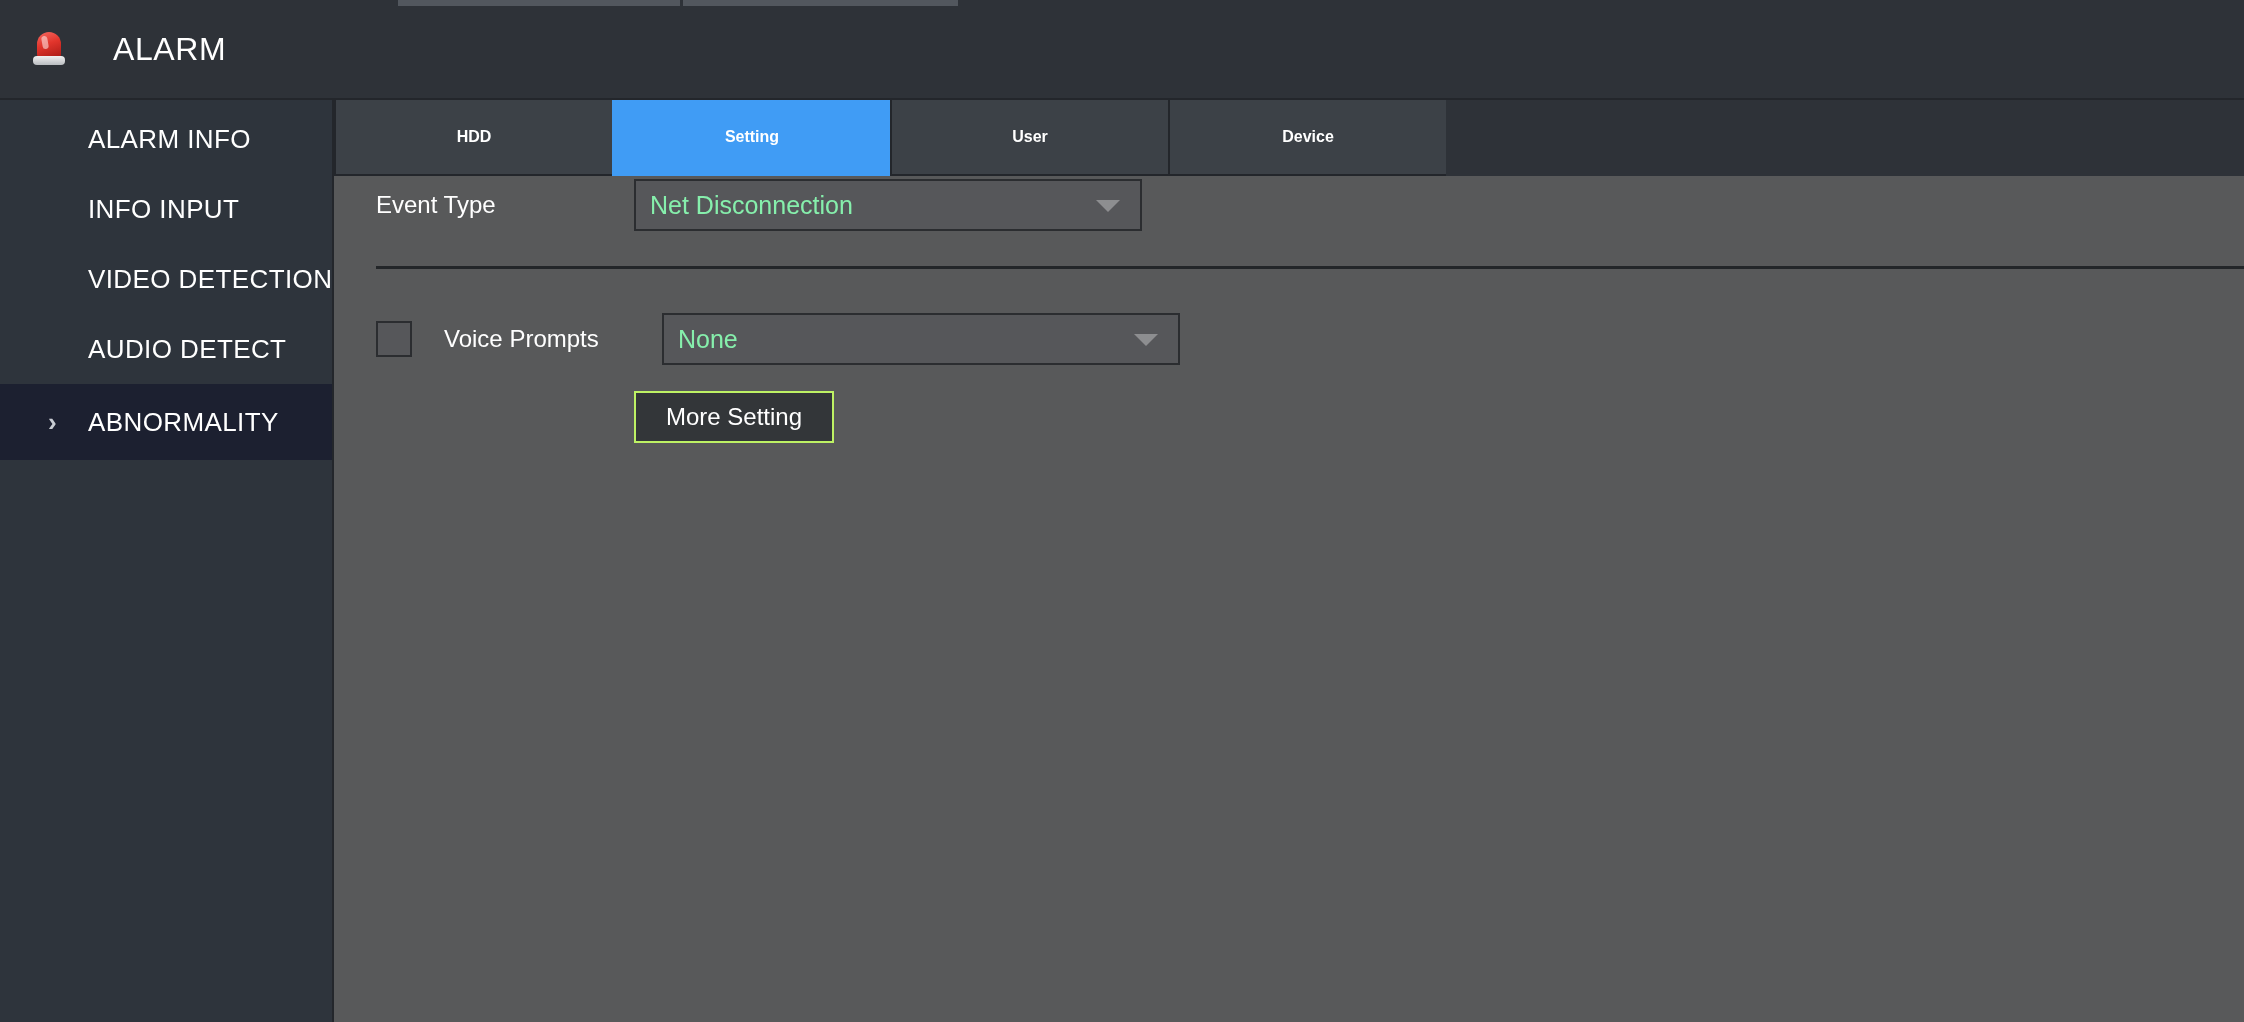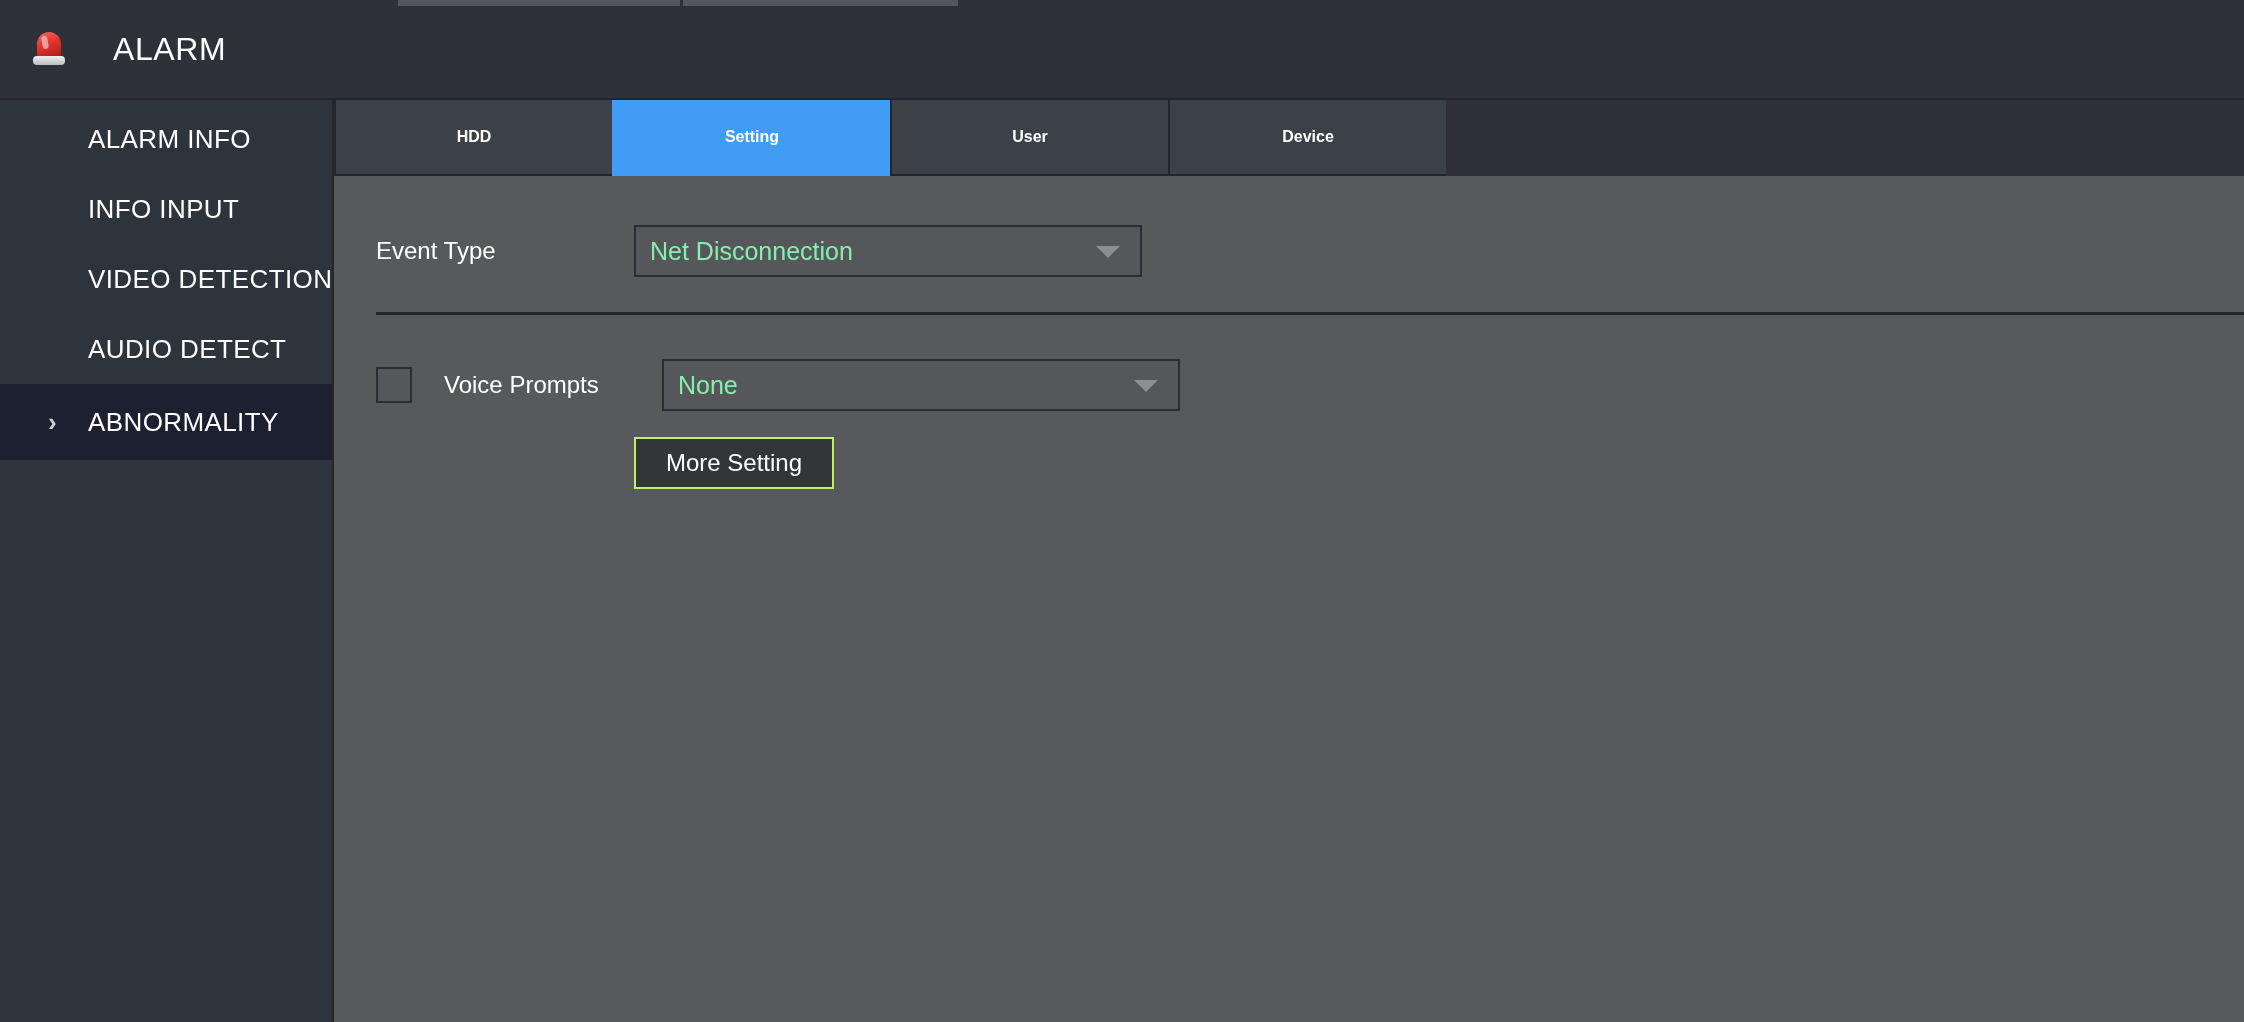--- a/index.html
+++ b/index.html
@@ -159,21 +159,20 @@
     background: #409cf5;
     border-color: #409cf5;
   }
   .tab-spacer { flex: 1 1 auto; background: #2e3238; }
 
   .panel {
     position: relative;
     height: calc(100% - 76px);
     background: #58595a;
     padding-left: 42px;
-    padding-top: 46px;
   }
 
   .form-row {
     display: flex;
     align-items: center;
     height: 58px;
   }
   .form-row .f-label {
     width: 258px;
     flex: 0 0 258px;

